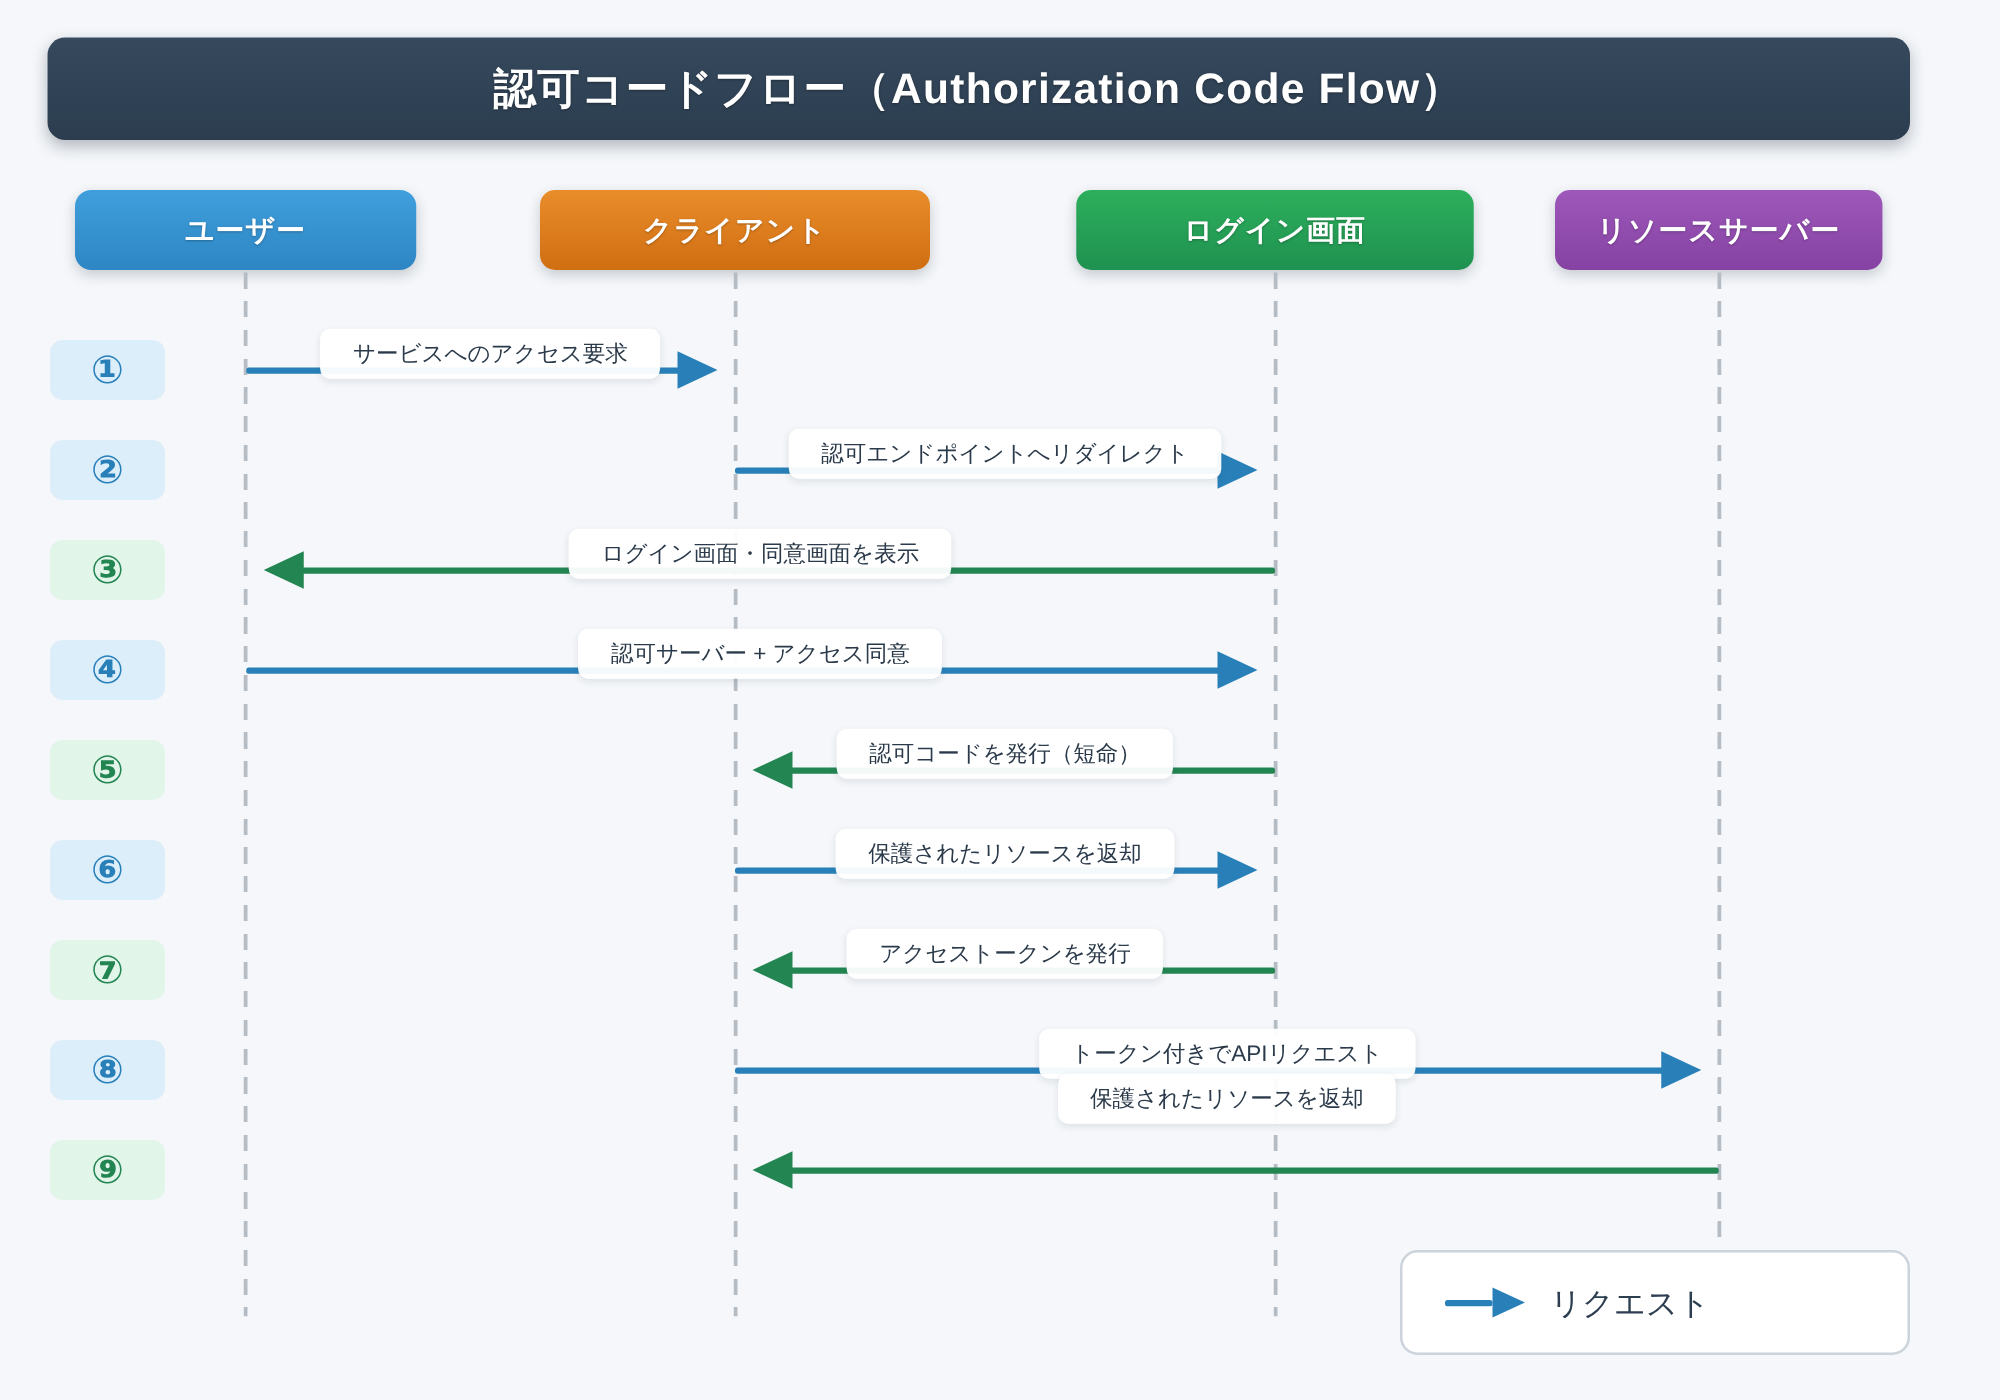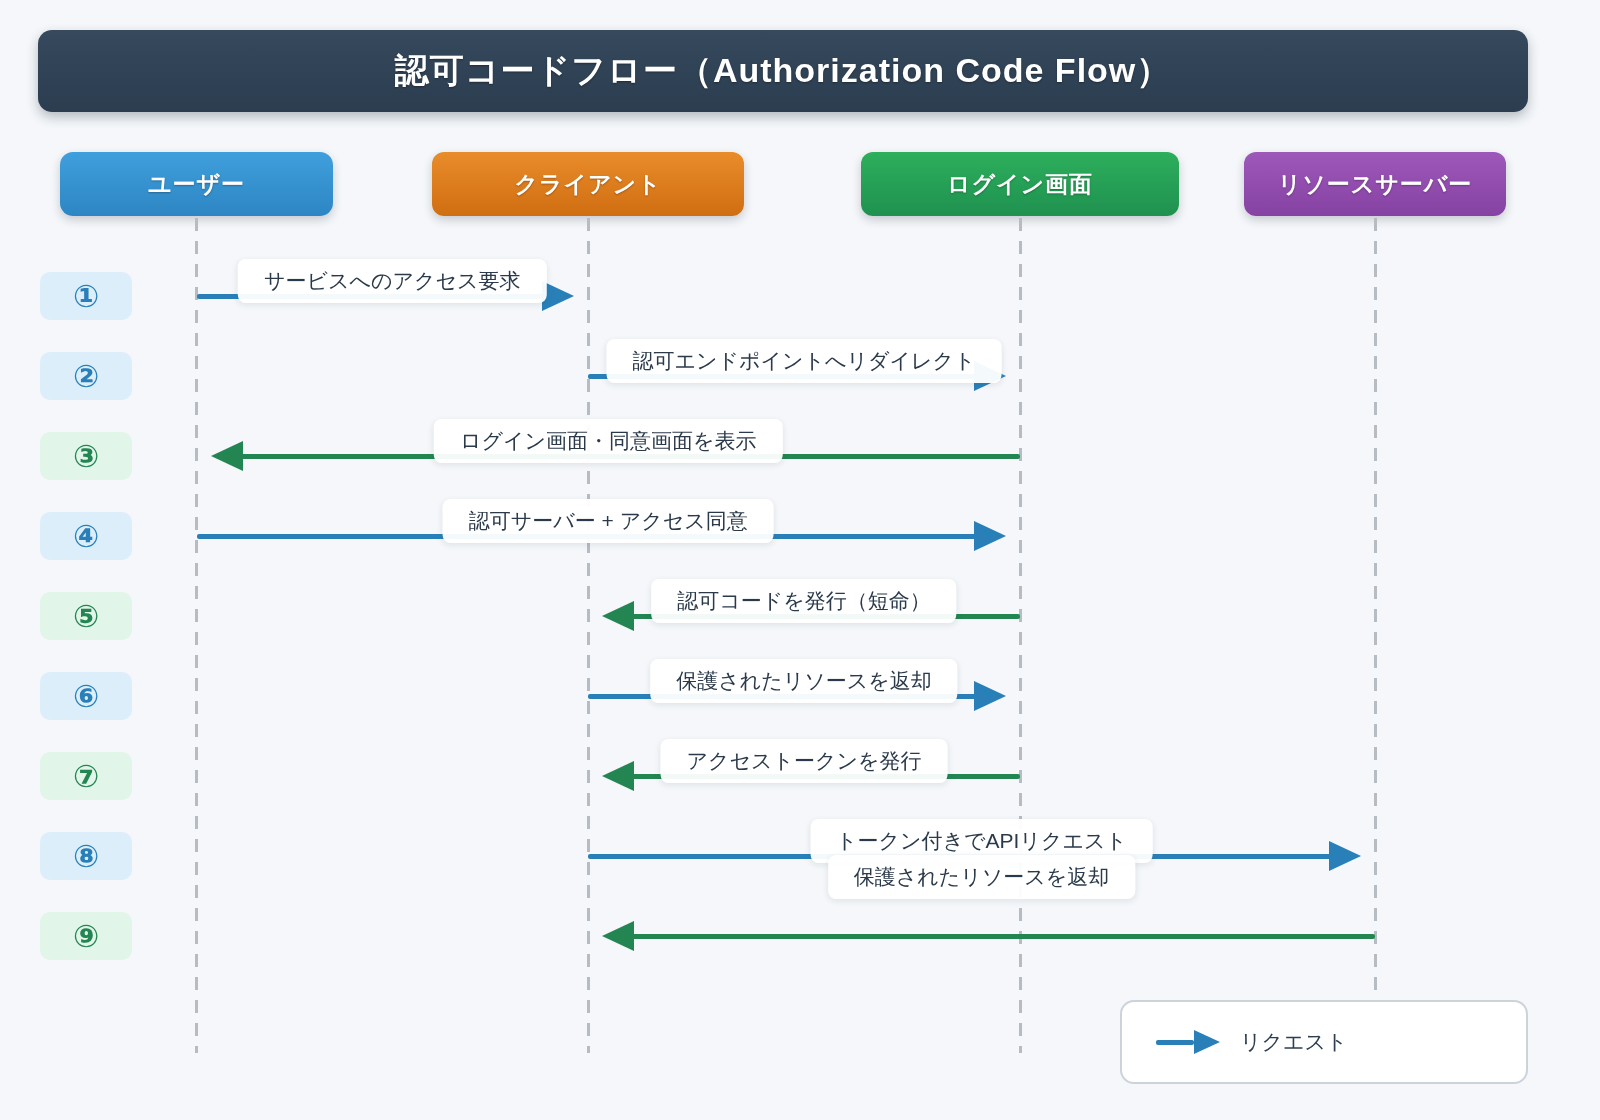--- a/index.html
+++ b/index.html
@@ -73,21 +73,21 @@
     width: 0; height: 0;
     border-top: 15px solid transparent;
     border-bottom: 15px solid transparent;
   }
   .msg-label {
     position: absolute;
     transform: translate(-50%, -100%);
     background: rgba(255,255,255,0.95);
     border-radius: 8px;
     padding: 8px 26px;
-    font-size: 21px;
+    font-size: 18px;
     color: #2b3a4a;
     white-space: nowrap;
     box-shadow: 0 2px 6px rgba(30,45,60,0.10);
   }
   
   .legend {
     position: absolute;
     left: 1120px; top: 1000px;
     width: 408px; height: 84px;
     background: #ffffff;
@@ -95,21 +95,21 @@
     border-radius: 14px;
     box-sizing: border-box;
     display: flex; flex-direction: column;
     justify-content: center;
     gap: 9px;
     padding-left: 34px;
   }
   .legend-item {
     display: flex; align-items: center;
     gap: 20px;
-    font-size: 21px;
+    font-size: 25px;
     color: #2c3e50;
   }
   .legend-glyph { display: flex; align-items: center; width: 64px; }
   .legend-glyph .lg-line { height: 5px; width: 38px; border-radius: 2px; }
   .legend-glyph .lg-head {
     width: 0; height: 0;
     border-top: 12px solid transparent;
     border-bottom: 12px solid transparent;
     border-left-width: 26px;
     border-left-style: solid;

